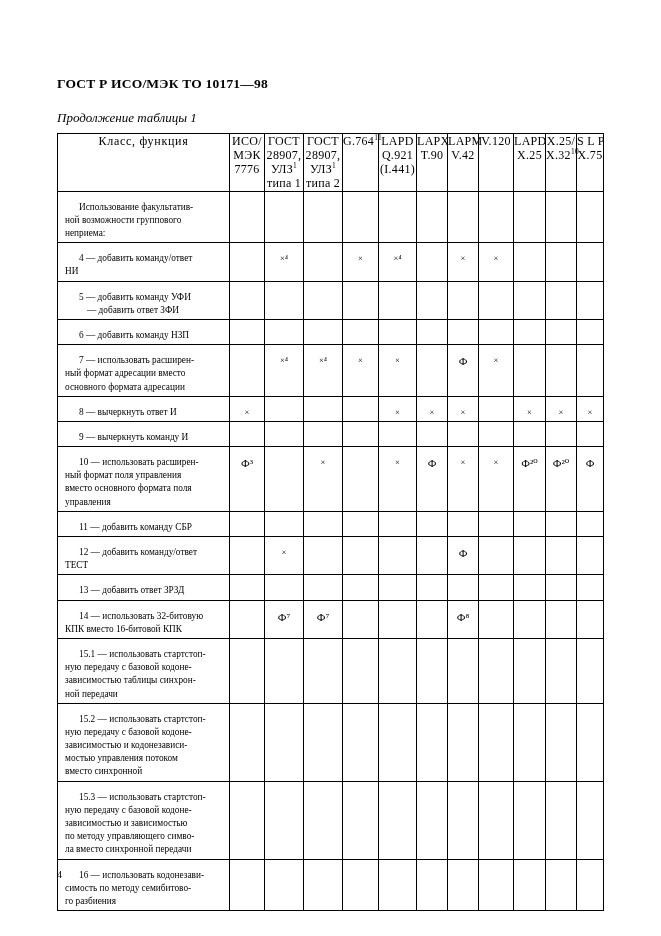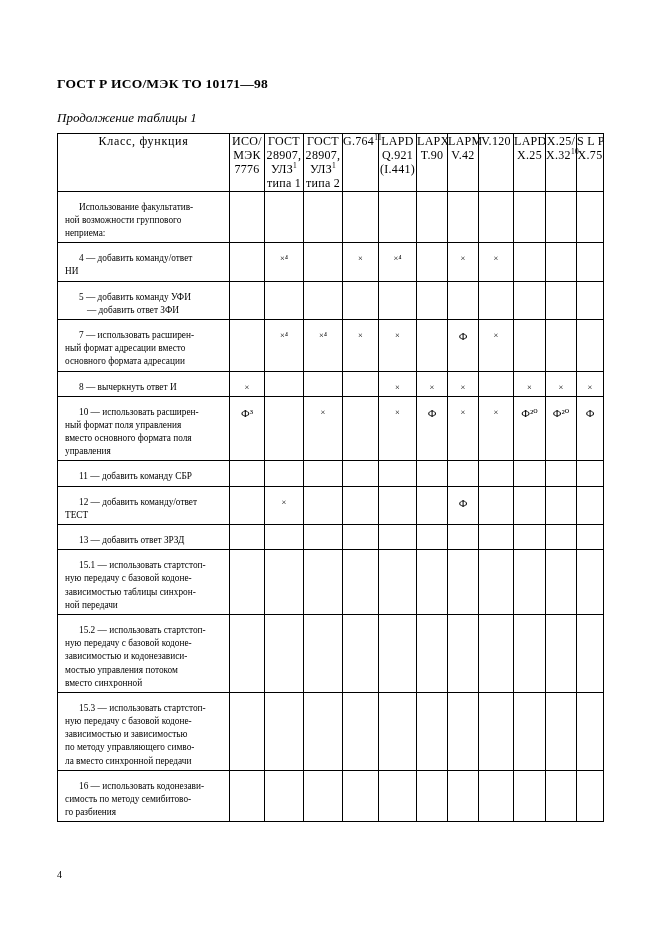--- a/index.html
+++ b/index.html
@@ -233,20 +233,36 @@
             <td class="mark"></td>
             <td class="mark"></td>
             <td class="mark"></td>
             <td class="mark"></td>
             <td class="mark"></td>
             <td class="mark"></td>
             <td class="mark"></td>
           </tr>
           <tr>
             <td class="desc">
+              <p class="ind">6 — добавить команду НЗП</p>
+            </td>
+            <td class="mark"></td>
+            <td class="mark"></td>
+            <td class="mark"></td>
+            <td class="mark"></td>
+            <td class="mark"></td>
+            <td class="mark"></td>
+            <td class="mark"></td>
+            <td class="mark"></td>
+            <td class="mark"></td>
+            <td class="mark"></td>
+            <td class="mark"></td>
+          </tr>
+          <tr>
+            <td class="desc">
               <p class="ind">7 —  использовать  расширен-</p>
               <p>ный  формат  адресации  вместо</p>
               <p>основного формата адресации</p>
             </td>
             <td class="mark"></td>
             <td class="mark"><span class="x">×⁴</span></td>
             <td class="mark"><span class="x">×⁴</span></td>
             <td class="mark"><span class="x">×</span></td>
             <td class="mark"><span class="x">×</span></td>
             <td class="mark"></td>
@@ -264,20 +280,36 @@
             <td class="mark"></td>
             <td class="mark"></td>
             <td class="mark"></td>
             <td class="mark"><span class="x">×</span></td>
             <td class="mark"><span class="x">×</span></td>
             <td class="mark"><span class="x">×</span></td>
             <td class="mark"></td>
             <td class="mark"><span class="x">×</span></td>
             <td class="mark"><span class="x">×</span></td>
             <td class="mark"><span class="x">×</span></td>
+          </tr>
+          <tr>
+            <td class="desc">
+              <p class="ind">9 — вычеркнуть команду И</p>
+            </td>
+            <td class="mark"></td>
+            <td class="mark"></td>
+            <td class="mark"></td>
+            <td class="mark"></td>
+            <td class="mark"></td>
+            <td class="mark"></td>
+            <td class="mark"></td>
+            <td class="mark"></td>
+            <td class="mark"></td>
+            <td class="mark"></td>
+            <td class="mark"></td>
           </tr>
           <tr>
             <td class="desc">
               <p class="ind">10 —  использовать  расширен-</p>
               <p>ный  формат  поля  управления</p>
               <p>вместо основного формата поля</p>
               <p>управления</p>
             </td>
             <td class="mark"><span class="f">Ф³</span></td>
             <td class="mark"></td>
@@ -328,20 +360,37 @@
             <td class="desc">
               <p class="ind">13 — добавить ответ ЗРЗД</p>
             </td>
             <td class="mark"></td>
             <td class="mark"></td>
             <td class="mark"></td>
             <td class="mark"></td>
             <td class="mark"></td>
             <td class="mark"></td>
             <td class="mark"></td>
+            <td class="mark"></td>
+            <td class="mark"></td>
+            <td class="mark"></td>
+            <td class="mark"></td>
+          </tr>
+          <tr>
+            <td class="desc">
+              <p class="ind">14 — использовать 32-битовую</p>
+              <p>КПК вместо 16-битовой КПК</p>
+            </td>
+            <td class="mark"></td>
+            <td class="mark"><span class="f">Ф⁷</span></td>
+            <td class="mark"><span class="f">Ф⁷</span></td>
+            <td class="mark"></td>
+            <td class="mark"></td>
+            <td class="mark"></td>
+            <td class="mark"><span class="f">Ф⁸</span></td>
             <td class="mark"></td>
             <td class="mark"></td>
             <td class="mark"></td>
             <td class="mark"></td>
           </tr>
           <tr>
             <td class="desc">
               <p class="ind">15.1 — использовать стартстоп-</p>
               <p>ную  передачу  с  базовой  кодоне-</p>
               <p>зависимостью  таблицы  синхрон-</p>

